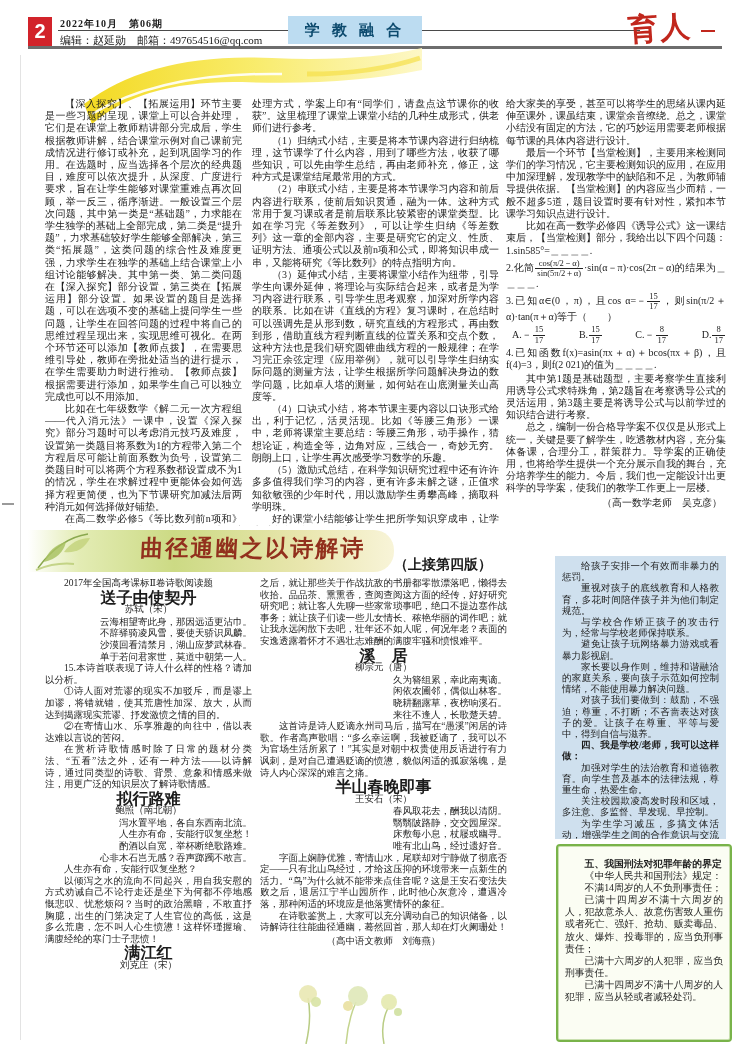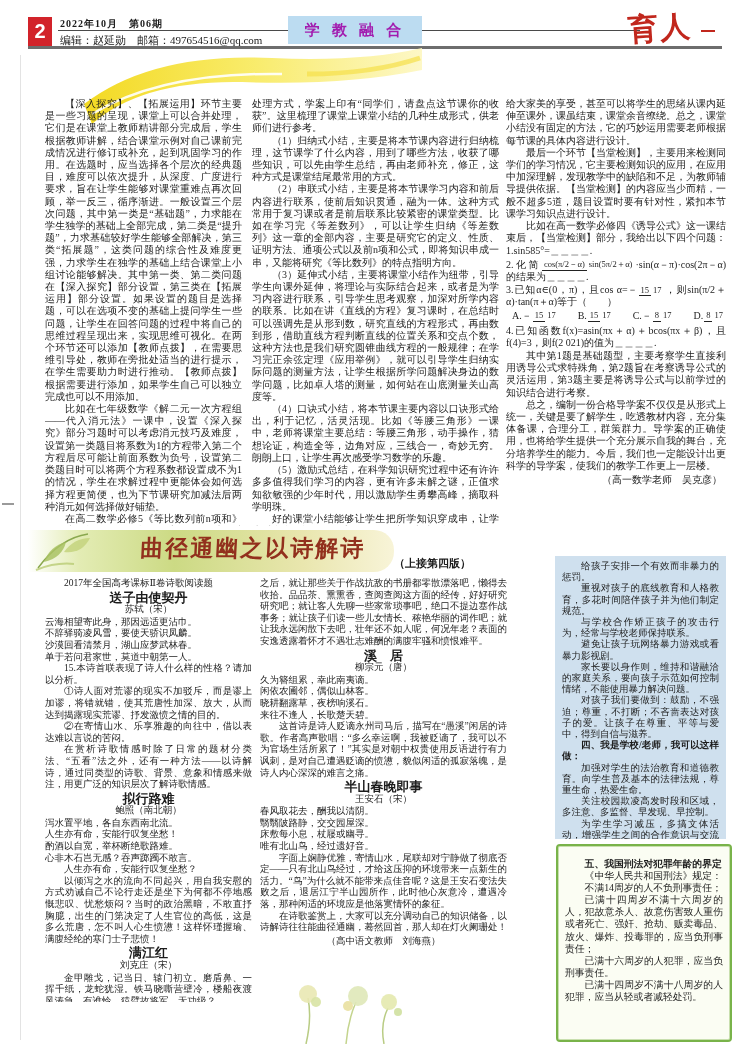--- a/index.html
+++ b/index.html
@@ -8,21 +8,21 @@
   .abs{position:absolute;}
   
   .pageno{left:28px;top:17px;width:24px;height:29px;background:#d2232a;color:#fff;
           font-family:"Liberation Sans",sans-serif;font-weight:bold;font-size:20px;
           display:flex;align-items:center;justify-content:center;}
   .issue1{left:60px;top:17px;font-size:10px;font-weight:bold;letter-spacing:1px;}
   .issue2{left:60px;top:33px;font-size:11px;}
   .mid-rule{left:58px;top:30px;width:582px;height:1px;background:#4a4a4a;}
   .badge{left:288px;top:16px;width:134px;height:28px;background:#bcdcf1;
          font-family:"Liberation Sans",sans-serif;font-weight:bold;font-size:15px;
-         display:flex;align-items:center;justify-content:center;letter-spacing:4px;color:#a21caf;}
+         display:flex;align-items:center;justify-content:center;letter-spacing:4px;color:#0c4a6e;}
   .callig{left:628px;top:8px;font-size:30px;font-weight:bold;color:#c1271d;
           font-family:"DejaVu Serif",serif;transform:rotate(-4deg);letter-spacing:2px;}
   .callig-dash{left:701px;top:30px;width:14px;height:2px;background:#c1271d;}
   .thick-rule{left:28px;top:46px;width:694px;height:2.5px;background:#6d6d6d;}
   .left-hairline{left:20px;top:55px;width:1px;height:985px;background:#e3e3e3;}
   .reg-tick{left:2px;top:503px;width:12px;height:1.5px;background:#9a9a9a;}
   
   .a1-title{left:165px;top:55px;width:430px;text-align:center;color:#2f9e4e;
             font-family:"Liberation Sans",sans-serif;font-weight:bold;font-size:26px;
             letter-spacing:7px;}
@@ -30,44 +30,44 @@
   .a1col{font-size:10px;line-height:12.2px;}
   .colA{left:45px;top:98px;width:197px;height:428px;}
   .colB{left:252px;top:98px;width:247px;height:428px;}
   .colC{left:506px;top:98px;width:220px;height:428px;}
   .para{margin:0;text-indent:2em;}
   .noindent{text-indent:0;font-family:Liberation Serif, serif;}
   .bh{font-weight:bold;}
   .byline{margin:2px 0 0 0;text-align:right;text-indent:0;padding-right:4px;}
   .byline-center{text-align:center;padding-right:0;}
   
-  .poem-h{font-weight:bold;text-align:center;font-size:13px;margin:2px 0 1px 0;
+  .poem-h{font-weight:bold;text-align:center;font-size:16px;margin:2px 0 1px 0;
           font-family:"Liberation Sans",sans-serif;}
   .poem-a{text-align:center;font-size:9.5px;font-weight:normal;margin-bottom:1px;}
   .verse{text-align:center;}
-  .vline{text-align:left;}
+  .vline{text-align:right;}
   
   .mrow{margin:1px 0;text-indent:0;}
-  .frac{display:inline-flex;vertical-align:middle;
+  .frac{display:inline-flex;flex-direction:column;vertical-align:middle;
         text-align:center;line-height:1.1;font-size:8.5px;margin:0 1px;}
   .frac .fn{border-bottom:1px solid #222;padding:0 2px;}
   .frac .fd{padding:0 2px;}
   .choices{display:flex;justify-content:space-between;align-items:center;margin:2px 0 2px 6px;}
   .choice{display:inline-flex;align-items:center;}
   
   .band2{left:28px;top:530px;width:366px;height:42px;border-radius:0 20px 20px 0;
          background:linear-gradient(90deg,#ffffff 0%,#e3ecb4 14%,#ccda84 40%,#e9e6ae 75%,#f8f4d8 100%);}
   .a2-title{left:112px;top:533px;width:282px;text-align:center;color:#92301d;
             font-weight:bold;font-size:23px;letter-spacing:2px;
             font-family:"DejaVu Serif",serif;transform:skewX(-3deg);}
   .pcol{font-size:9.5px;line-height:11.6px;}
   .pcol1{left:45px;top:578px;width:207px;height:424px;}
   .pcol2{left:260px;top:578px;width:247px;height:424px;}
   
-  .cont-marker{left:394px;top:556px;font-size:11px;font-weight:bold;}
+  .cont-marker{left:394px;top:556px;font-size:14px;font-weight:bold;}
   .bluebox{left:555px;top:556px;width:171px;height:283px;background:#cfe0ee;
            padding:5px 7px;box-sizing:border-box;font-size:9.5px;line-height:11.2px;
            overflow:hidden;text-align:justify;}
   .greenbox{left:556px;top:844px;width:176px;height:198px;background:#fbfdf3;
             border:2px solid #79b34a;border-radius:4px;box-shadow:inset 0 0 0 1px #c8dfae;
             padding:12px 7px;box-sizing:border-box;font-size:9.8px;line-height:12.1px;
             overflow:hidden;text-align:justify;}
   
   .ribbon{left:82px;top:44px;width:340px;height:82px;pointer-events:none;}
   .leaves{left:30px;top:528px;width:120px;height:46px;pointer-events:none;}
@@ -181,21 +181,20 @@
       <div class="verse">
         <div class="vline">泻水置平地，各自东西南北流。</div>
         <div class="vline">人生亦有命，安能行叹复坐愁！</div>
         <div class="vline">酌酒以自宽，举杯断绝歌路难。</div>
         <div class="vline">心非木石岂无感？吞声踯躅不敢言。</div>
       </div>
       <p class="para">人生亦有命，安能行叹复坐愁？</p>
       <p class="para">以倾泻之水的流向不同起兴，用自我安慰的方式劝诫自己不论行走还是坐下为何都不停地感慨悲叹、忧愁烦闷？当时的政治黑暗，不敢直抒胸臆，出生的门第决定了人生官位的高低，这是多么荒唐，怎不叫人心生愤懑！这样怀瑾握瑜、满腹经纶的寒门士子悲愤！</p>
       <div class="poem-h">满江红</div>
       <div class="poem-a">刘克庄（宋）</div>
-      <p class="para">金甲雕戈，记当日、辕门初立。磨盾鼻、一挥千纸，龙蛇犹湿。铁马晓嘶营壁冷，楼船夜渡风涛急。有谁怜、猿臂故将军，无功级？</p>
     </div>
   <div class="abs col pcol pcol2">
       <p class="para noindent">之后，就让那些关于作战抗敌的书册都零散漂落吧，懒得去收拾。品品茶、熏熏香，查阅查阅这方面的经传，好好研究研究吧；就让客人先聊一些家常琐事吧，绝口不提边塞作战事务；就让孩子们读一些儿女情长、秾艳华丽的词作吧；就让我永远闲散下去吧，壮年还不如人呢，何况年老？表面的安逸透露着怀才不遇壮志难酬的满腹牢骚和愤恨难平。</p>
       <div class="poem-h">溪　居</div>
       <div class="poem-a">柳宗元（唐）</div>
       <div class="verse">
         <div class="vline">久为簪组累，幸此南夷谪。</div>
         <div class="vline">闲依农圃邻，偶似山林客。</div>
         <div class="vline">晓耕翻露草，夜榜响溪石。</div>
         <div class="vline">来往不逢人，长歌楚天碧。</div>

